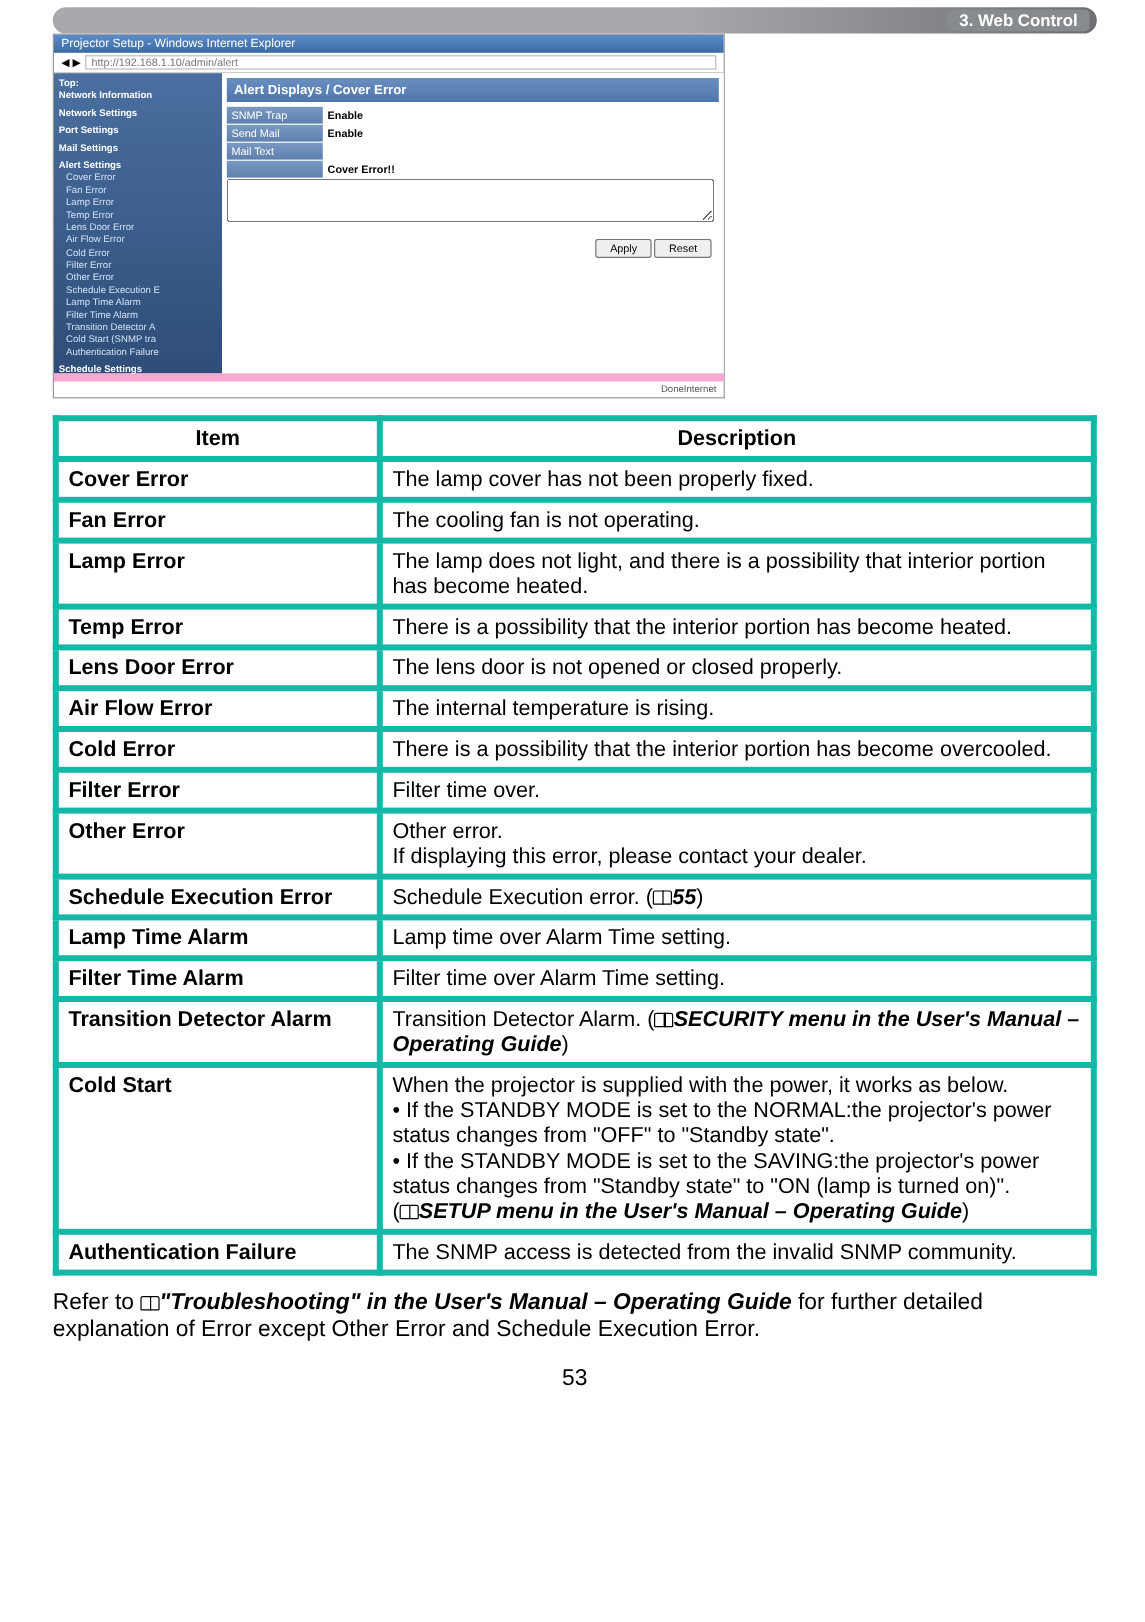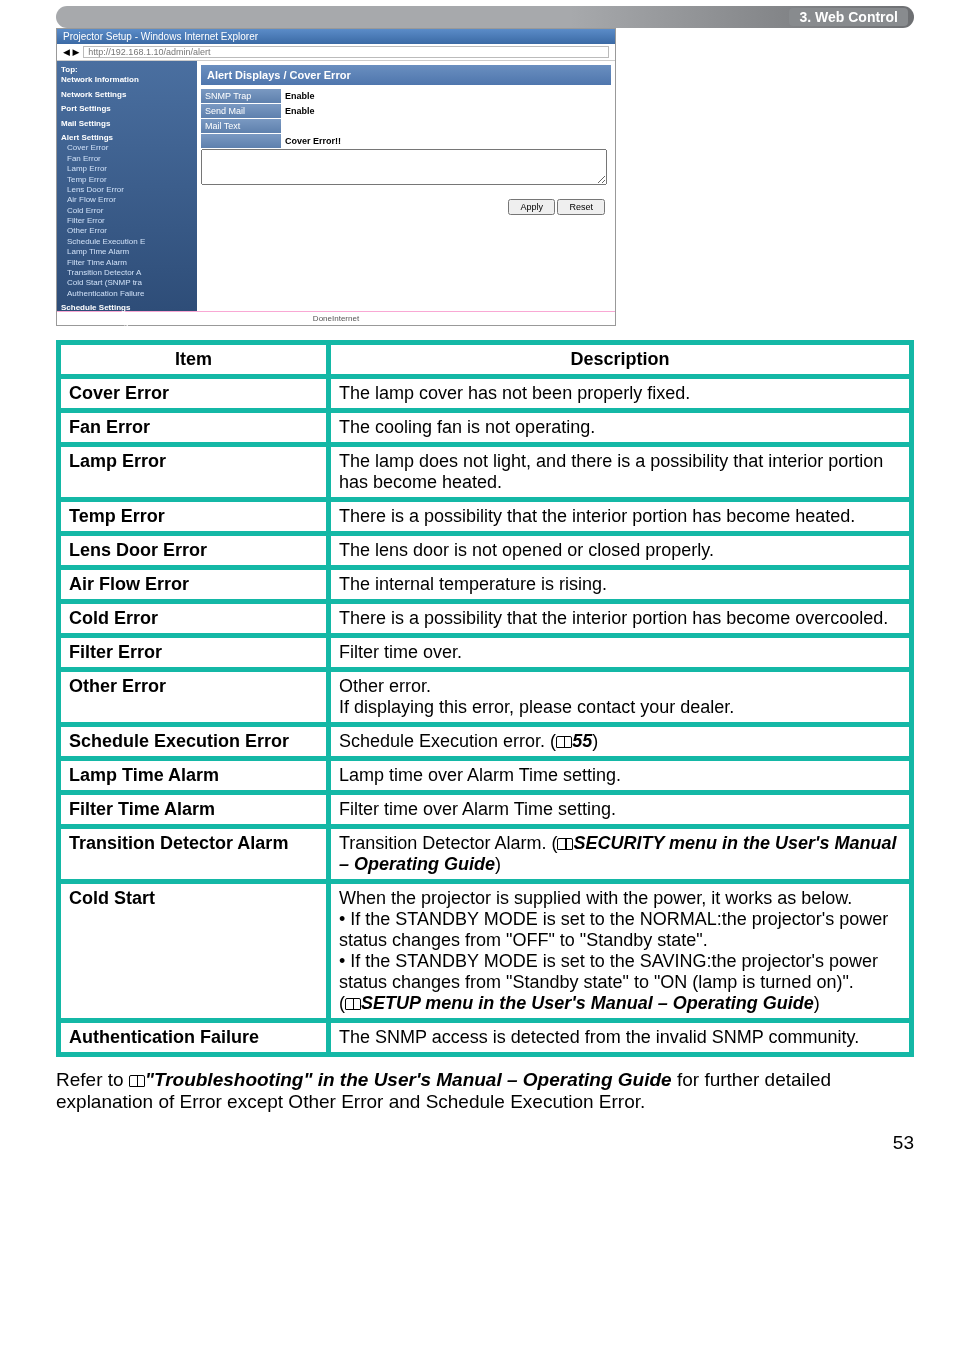--- a/index.html
+++ b/index.html
@@ -6,21 +6,21 @@
   body {
     margin: 0;
     font-family: Arial, Helvetica, sans-serif;
     background: #fff;
     color: #000;
     font-size: 19px;
   }
   .page {
     width: 954px;
     margin: 0 auto;
-    padding: 0 40px 20px 56px;
+    padding: 0 40px 20px 44px;
   }
   .hdr-bar {
     height: 22px;
     background: linear-gradient(90deg, #a7a9ac 0%, #a7a9ac 60%, #6d6f72 100%);
     border-radius: 11px;
     margin-top: 6px;
     position: relative;
   }
   .hdr-chip {
     position: absolute;
@@ -107,25 +107,25 @@
   }
   .shot-btns {
     text-align: right;
     padding: 12px 10px 4px;
   }
   .shot-btns button {
     font-size: 9px;
     padding: 1px 10px;
   }
   .shot-status {
-    border-top: 1px solid #f9a8d4;
+    border-top: 7px solid #f9a8d4;
     padding: 2px 6px;
     font-size: 8px;
     display: flex;
-    justify-content: center;
+    justify-content: flex-end;
     color: #555;
   }
   .lead {
     margin: 6px 0 10px;
   }
   table.spec {
     width: 100%;
     border-collapse: collapse;
     font-size: 18px;
   }
@@ -155,21 +155,21 @@
     content: "";
     position: absolute;
     left: 50%; top: 0; bottom: 0;
     width: 1.3px;
     background: currentColor;
   }
   .ref {
     margin-top: 12px;
   }
   .page-num {
-    text-align: right;
+    text-align: center;
     font-size: 19px;
     margin-top: 14px;
   }
   .bi { font-weight: bold; font-style: italic; }
 </style>
 </head>
 <body>
 
 <div class="page">
 

